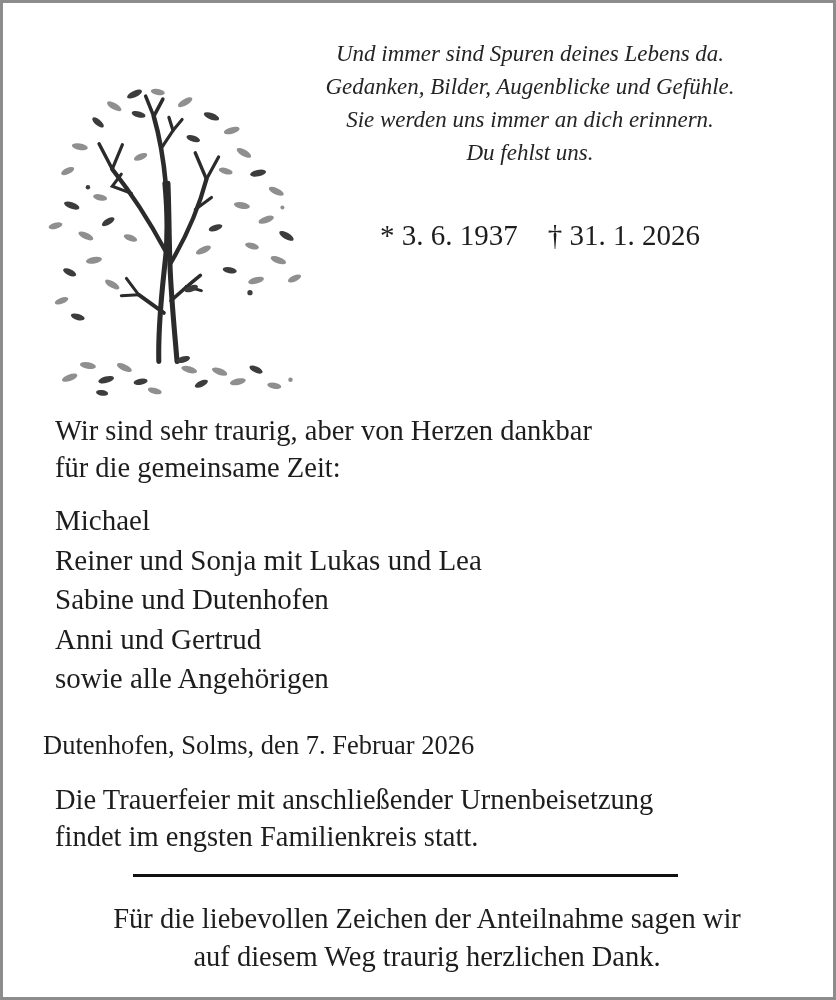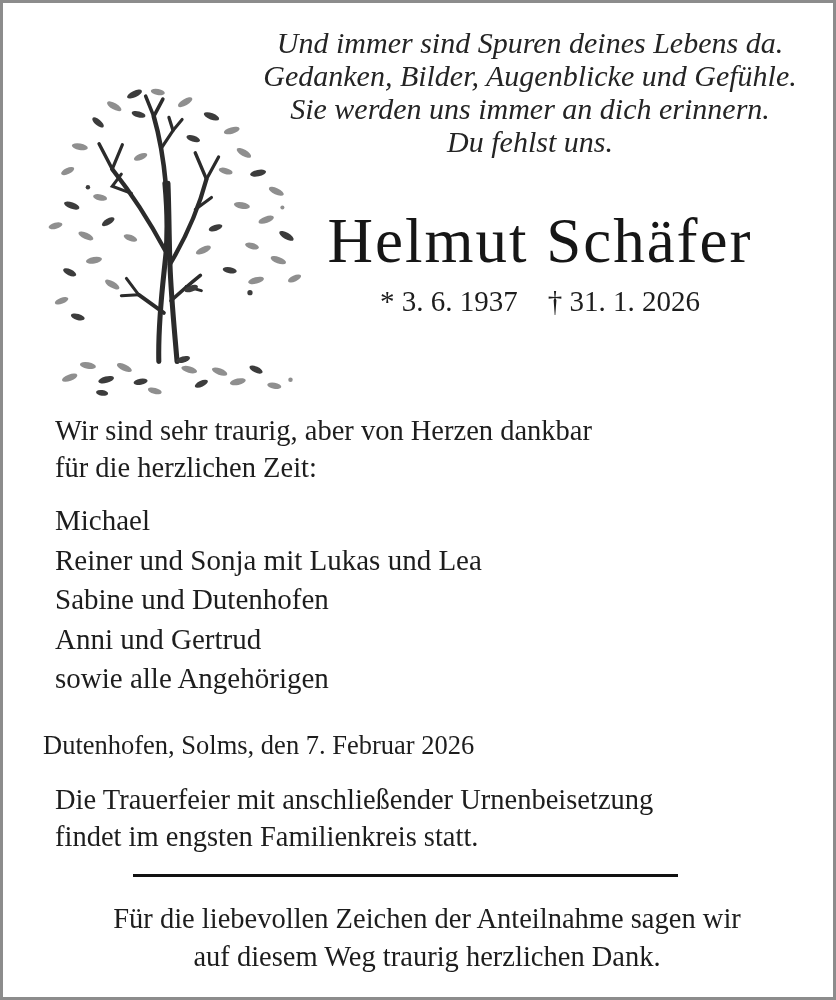--- a/index.html
+++ b/index.html
@@ -10,26 +10,26 @@
     position: relative;
     width: 836px;
     height: 1000px;
     background: #ffffff;
     border: 3px solid #8c8c8c;
     overflow: hidden;
   }
 
   .epigraph {
     position: absolute;
-    top: 23px;
+    top: 34px;
     left: 237px;
     width: 580px;
     text-align: center;
     font-style: italic;
-    font-size: 30px;
+    font-size: 23px;
     line-height: 33px;
     color: #242424;
   }
 
   .tree-wrap {
     position: absolute;
     left: 38px;
     top: 83px;
     width: 264px;
     height: 314px;
@@ -213,29 +213,28 @@
         <ellipse cx="194" cy="292" rx="8" ry="3.2" fill="#8f8f8f" transform="rotate(-12 194 292)"></ellipse>
         <ellipse cx="212" cy="280" rx="7" ry="3" fill="#3c3c3c" transform="rotate(25 212 280)"></ellipse>
         <ellipse cx="230" cy="296" rx="7" ry="3" fill="#8f8f8f" transform="rotate(10 230 296)"></ellipse>
         <ellipse cx="60" cy="303" rx="6" ry="2.8" fill="#3c3c3c" transform="rotate(8 60 303)"></ellipse>
         <circle cx="246" cy="290" r="2.2" fill="#8f8f8f"></circle>
       </g>
     </svg>
   </div>
 
   <div class="name-block">
-    <div class="deceased-name">Helmut Schäfer</div>
     <div class="dates">
       <span class="birth">* 3. 6. 1937</span><span>† 31. 1. 2026</span>
     </div>
   </div>
 
   <div class="intro">
     <div>Wir sind sehr traurig, aber von Herzen dankbar</div>
-    <div>für die herzlichen Zeit:</div>
+    <div>für die gemeinsame Zeit:</div>
   </div>
 
   <ul class="mourners">
     <li>Michael</li>
     <li>Reiner und Sonja mit Lukas und Lea</li>
     <li>Sabine und Dutenhofen</li>
     <li>Anni und Gertrud</li>
     <li>sowie alle Angehörigen</li>
   </ul>
 

